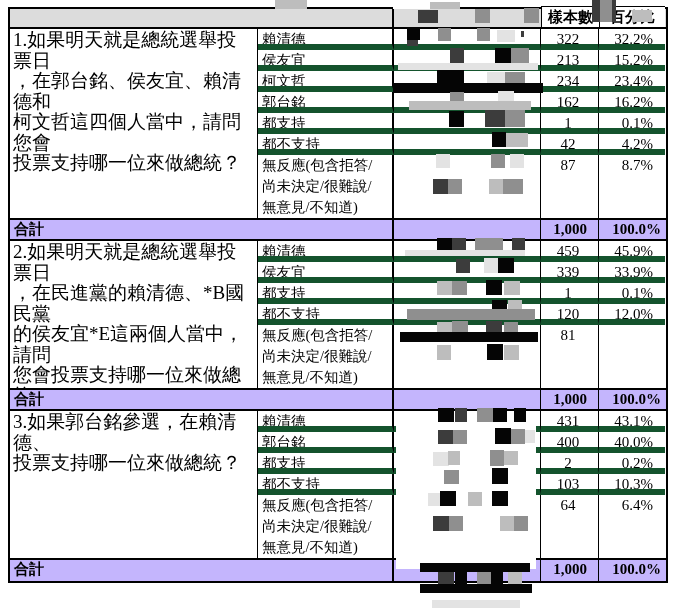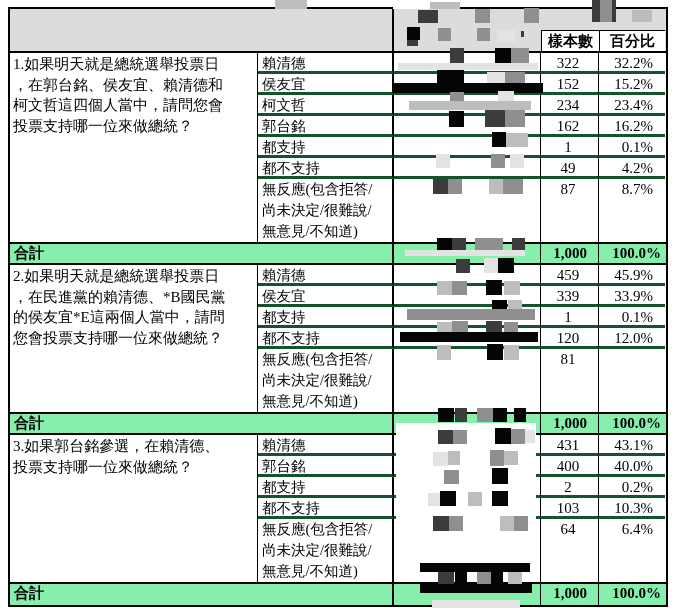--- a/index.html
+++ b/index.html
@@ -3,47 +3,47 @@
 <meta charset="utf-8">
 <style>
   * { margin:0; padding:0; box-sizing:border-box; }
   html,body { width:700px; height:610px; }
   body { font-family:"Liberation Serif","DejaVu Serif",serif; background:#ffffff; color:#000; }
   .page { position:relative; width:700px; height:610px; background:#fff; overflow:hidden; }
 
   .tbl { position:absolute; left:8px; top:7px; width:660px; border:2.5px solid #000; background:#fff; }
 
   
-  .hdr { display:grid; grid-template-columns:248px 136px 147px 58px 66px; height:44px;
+  .hdr { display:grid; grid-template-columns:248px 136px 147px 58px 66px; height:20px;
          background:#dcdcdc; border-bottom:2px solid #000; position:relative; }
   .hdr .h-left { grid-column:1 / span 2; border-right:2px solid #000; }
   .hdr .h-mid  { grid-column:3; }
   .hdr .h-cell { grid-column:auto; position:relative; }
   .hlabel { position:absolute; left:0; right:0; bottom:0; height:21px; background:#ffffff;
             border-top:1.5px solid #000; border-left:1.5px solid #000;
             font-weight:bold; font-size:15px; text-align:center; line-height:20px; }
 
   
   .block { display:grid; grid-template-columns:248px 136px 147px 58px 66px; }
   .block.b7 { grid-template-rows:repeat(6,21px) 63px; }
   .block.b5 { grid-template-rows:repeat(4,21px) 63px; }
   .cell { overflow:hidden; }
   .qcell { grid-column:1; border-right:1.5px solid #000; padding:1px 2px 0 3px;
-           font-size:15px; line-height:20.5px; }
+           font-size:19px; line-height:20.5px; }
   .qcell.span7 { grid-row:1 / span 7; }
   .qcell.span5 { grid-row:1 / span 5; }
   .c-opt { grid-column:2; border-right:2px solid #000; font-size:14.5px; padding-left:4px; line-height:20px; }
   .c-mid { grid-column:3; border-right:1.5px solid #000; }
   .c-n   { grid-column:4; border-right:1.5px solid #000; font-size:15px; text-align:center; padding-right:3px; line-height:20px; }
   .c-pct { grid-column:5; font-size:15px; text-align:right; padding-right:12px; line-height:20px; }
-  .rb { border-bottom:3px solid #14532d; }
+  .rb { border-bottom:6px solid #14532d; }
   .multiline div { height:21px; line-height:20px; }
 
   
-  .total { display:flex; height:23px; background:#86efac; border-top:2px solid #000; border-bottom:2px solid #000; }
+  .total { display:flex; height:23px; background:#c4b5fd; border-top:2px solid #000; border-bottom:2px solid #000; }
   .total .t-label { width:384px; border-right:2px solid #000; font-weight:bold; font-size:15px; padding-left:4px; line-height:18px; }
   .total .t-mid   { width:147px; border-right:1.5px solid #000; }
   .total .t-n     { width:58px; border-right:1.5px solid #000; font-weight:bold; font-size:15px; text-align:right; padding-right:11px; line-height:18px; }
   .total .t-pct   { width:66px; font-weight:bold; font-size:15px; text-align:right; padding-right:4px; line-height:18px; }
   .total:last-child { border-bottom:none; }
 
   
   .rlayer { position:absolute; left:0; top:0; width:700px; height:610px; pointer-events:none; }
   .rx { position:absolute; }
 </style>
@@ -73,41 +73,41 @@
         <div>投票支持哪一位來做總統？</div>
       </div>
 
       <div class="cell c-opt rb">賴清德</div>
       <div class="cell c-mid rb"></div>
       <div class="cell c-n rb">322</div>
       <div class="cell c-pct rb">32.2%</div>
 
       <div class="cell c-opt rb">侯友宜</div>
       <div class="cell c-mid rb"></div>
-      <div class="cell c-n rb">152</div>
+      <div class="cell c-n rb">213</div>
       <div class="cell c-pct rb">15.2%</div>
 
       <div class="cell c-opt rb">柯文哲</div>
       <div class="cell c-mid rb"></div>
       <div class="cell c-n rb">234</div>
       <div class="cell c-pct rb">23.4%</div>
 
       <div class="cell c-opt rb">郭台銘</div>
       <div class="cell c-mid rb"></div>
       <div class="cell c-n rb">162</div>
       <div class="cell c-pct rb">16.2%</div>
 
       <div class="cell c-opt rb">都支持</div>
       <div class="cell c-mid rb"></div>
       <div class="cell c-n rb">1</div>
       <div class="cell c-pct rb">0.1%</div>
 
       <div class="cell c-opt rb">都不支持</div>
       <div class="cell c-mid rb"></div>
-      <div class="cell c-n rb">49</div>
+      <div class="cell c-n rb">42</div>
       <div class="cell c-pct rb">4.2%</div>
 
       <div class="cell c-opt multiline">
         <div>無反應(包含拒答/</div>
         <div>尚未決定/很難說/</div>
         <div>無意見/不知道)</div>
       </div>
       <div class="cell c-mid"></div>
       <div class="cell c-n">87</div>
       <div class="cell c-pct">8.7%</div>

